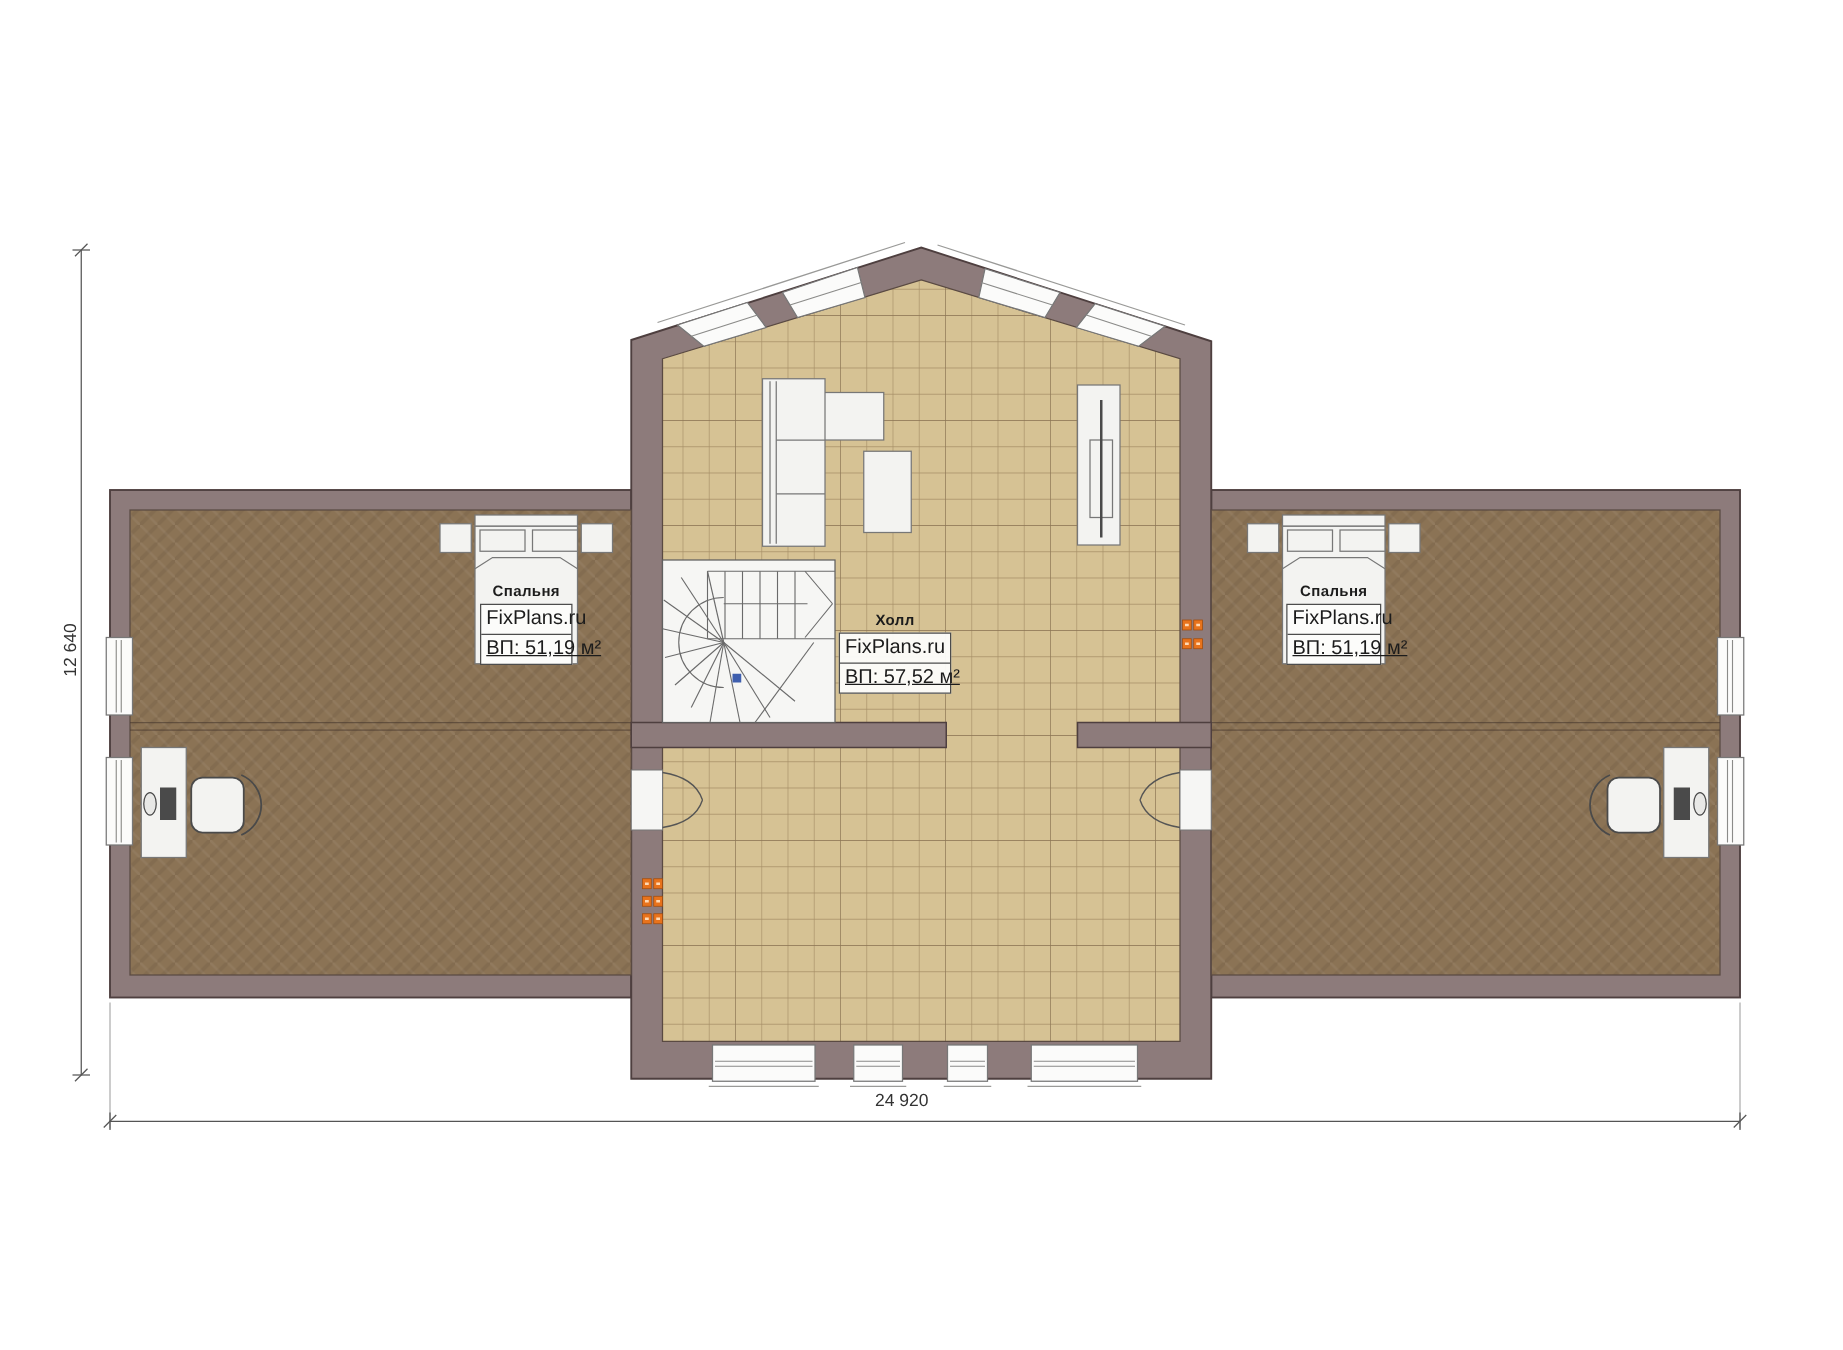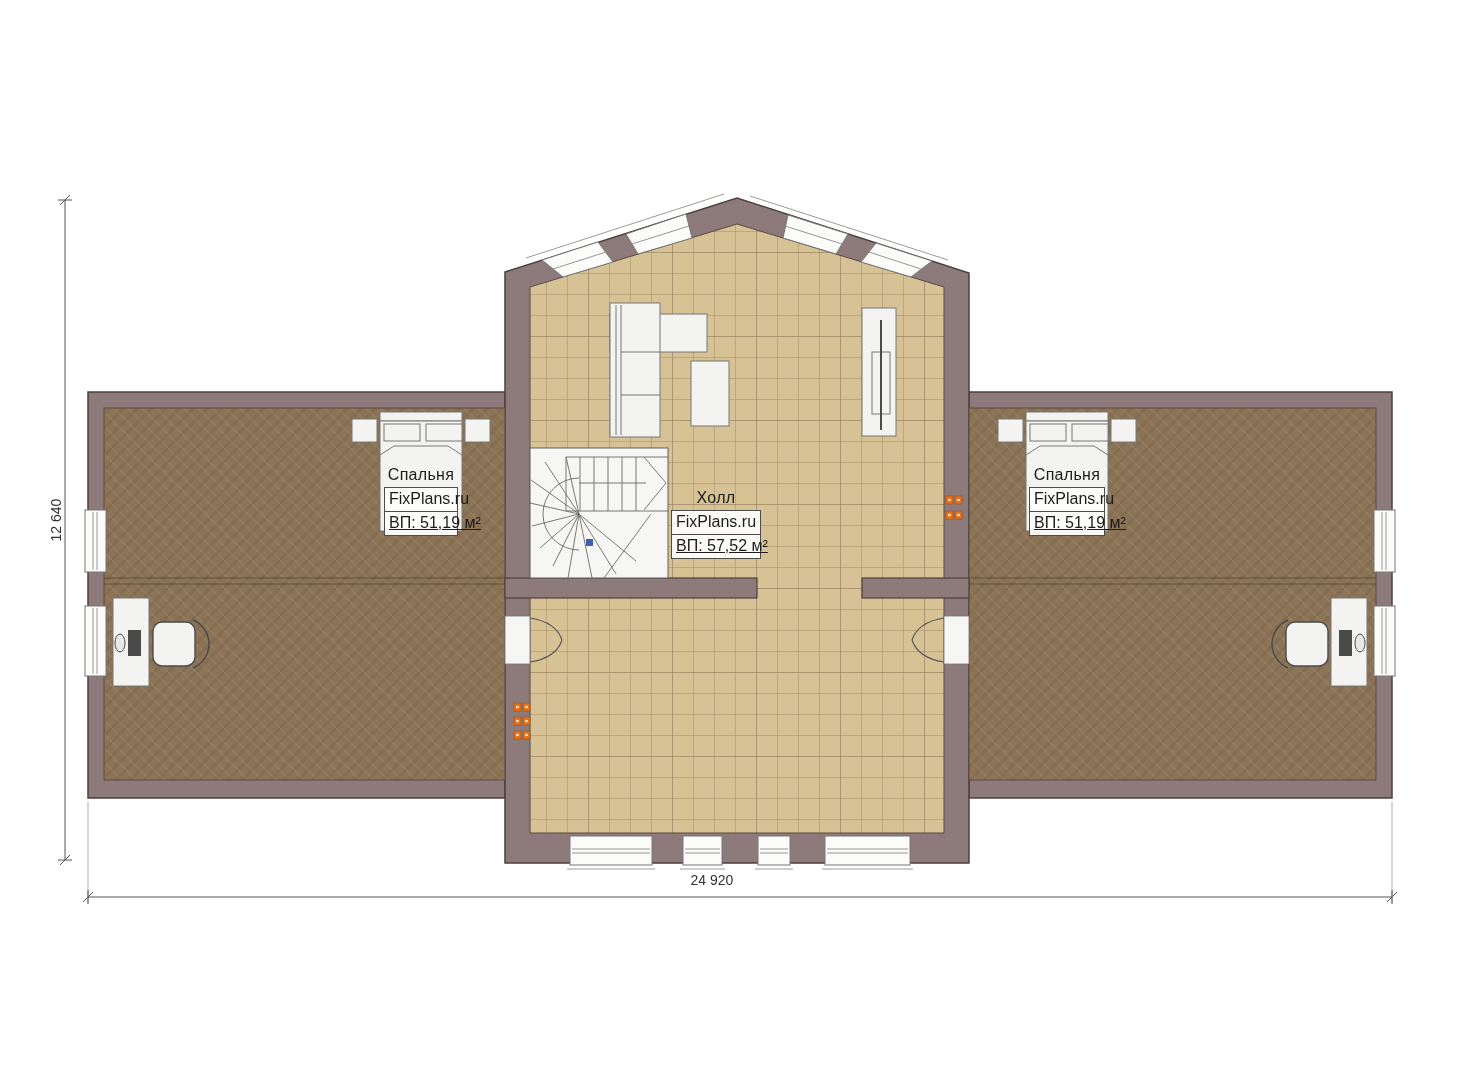--- a/index.html
+++ b/index.html
@@ -2,26 +2,26 @@
 <html><head>
 <meta charset="utf-8">
 <style>
   html,body{margin:0;padding:0;background:#ffffff;}
   .stage{
     position:relative;width:1474px;height:1080px;background:#ffffff;overflow:hidden;
     font-family:"Liberation Sans",sans-serif;
   }
   .stage svg{position:absolute;left:0;top:0;}
   .room-label{position:absolute;text-align:center;color:#1c1c1c;z-index:5;}
-  .room-title{font-weight:normal;font-size:16px;letter-spacing:.3px;margin-bottom:3px;}
+  .room-title{font-weight:bold;font-size:12px;letter-spacing:.3px;margin-bottom:3px;}
   .room-box{border:1px solid #4c4c4c;background:rgba(252,252,250,.96);font-size:16px;line-height:1.3;}
   .room-box-row{padding:1px 4px;white-space:nowrap;}
   .room-box-row + .room-box-row{border-top:1px solid #4c4c4c;text-decoration:underline;}
   .dim{position:absolute;font-size:14px;color:#333;z-index:5;}
-  .dim-h{left:662px;top:872px;width:100px;text-align:center;}
+  .dim-h{left:700px;top:872px;width:100px;}
   .dim-v{left:7px;top:511px;width:100px;height:18px;text-align:center;
          transform:rotate(-90deg);transform-origin:center;}
 </style>
 </head>
 <body>
 
 <div class="stage">
 
 <svg width="1474" height="1080" viewBox="0 0 1474 1080">
   <defs>

